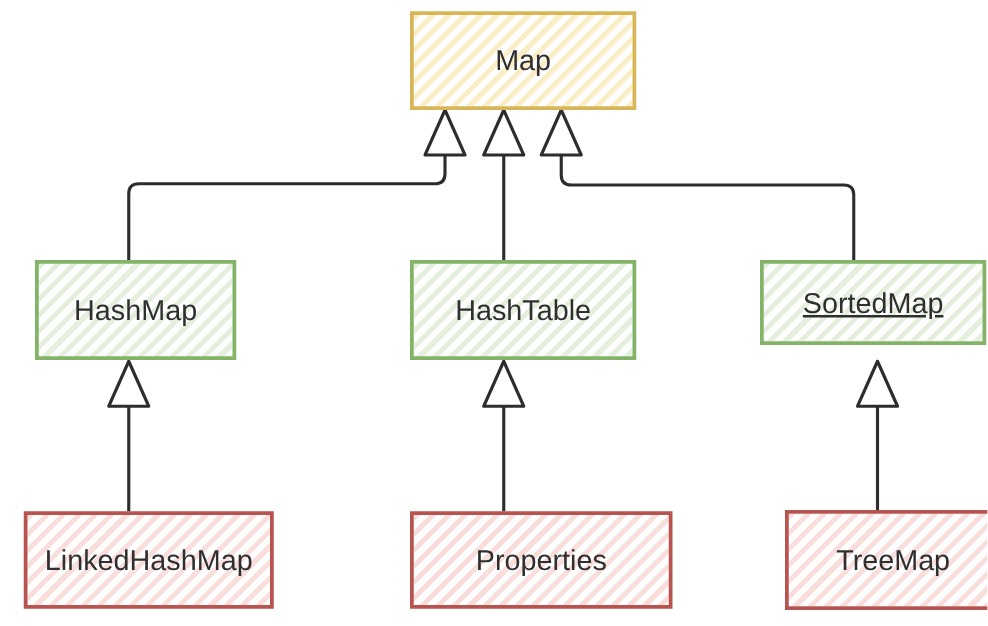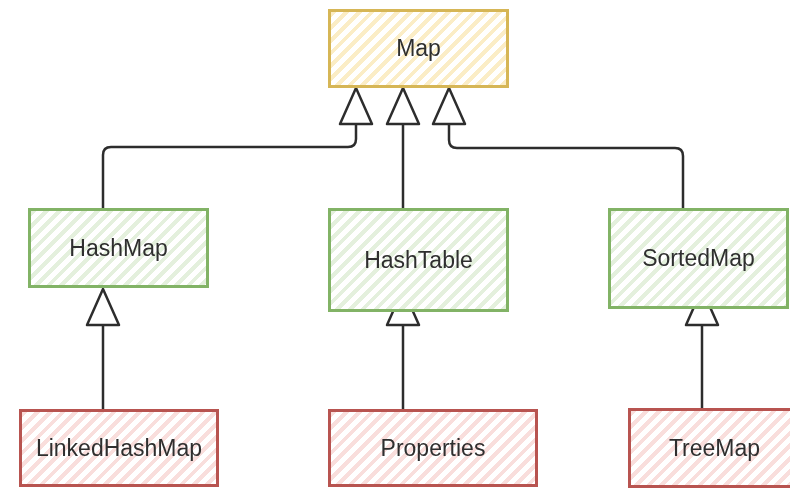--- a/index.html
+++ b/index.html
@@ -48,23 +48,23 @@
       #ffffff 4px, #ffffff 9px);
   }
   .node-red {
     border: 3px solid #b85450;
     background: repeating-linear-gradient(135deg,
       #f9dedc 0px, #f9dedc 4px,
       #ffffff 4px, #ffffff 9px);
   }
   
   .pos-map           { left: 312px; top:   9px; width: 181px; height: 79px; }
-  .pos-hashmap       { left:  12px; top: 208px; width: 181px; height: 80px; }
-  .pos-hashtable     { left: 312px; top: 208px; width: 181px; height: 104px; }
-  .pos-sortedmap     { left: 592px; top: 208px; width: 181px; height: 101px; }
+  .pos-hashmap       { left:  12px; top: 208px; width: 161px; height: 80px; }
+  .pos-hashtable     { left: 312px; top: 208px; width: 181px; height: 80px; }
+  .pos-sortedmap     { left: 592px; top: 208px; width: 181px; height: 68px; text-decoration: underline; }
   .pos-linkedhashmap { left:   3px; top: 409px; width: 200px; height: 78px; }
   .pos-properties    { left: 312px; top: 409px; width: 210px; height: 78px; }
   .pos-treemap       { left: 612px; top: 408px; width: 173px; height: 80px; }
 
   .edge-line {
     fill: none;
     stroke: #2d2d2d;
     stroke-width: 2.5;
     stroke-linejoin: round;
     stroke-linecap: butt;

